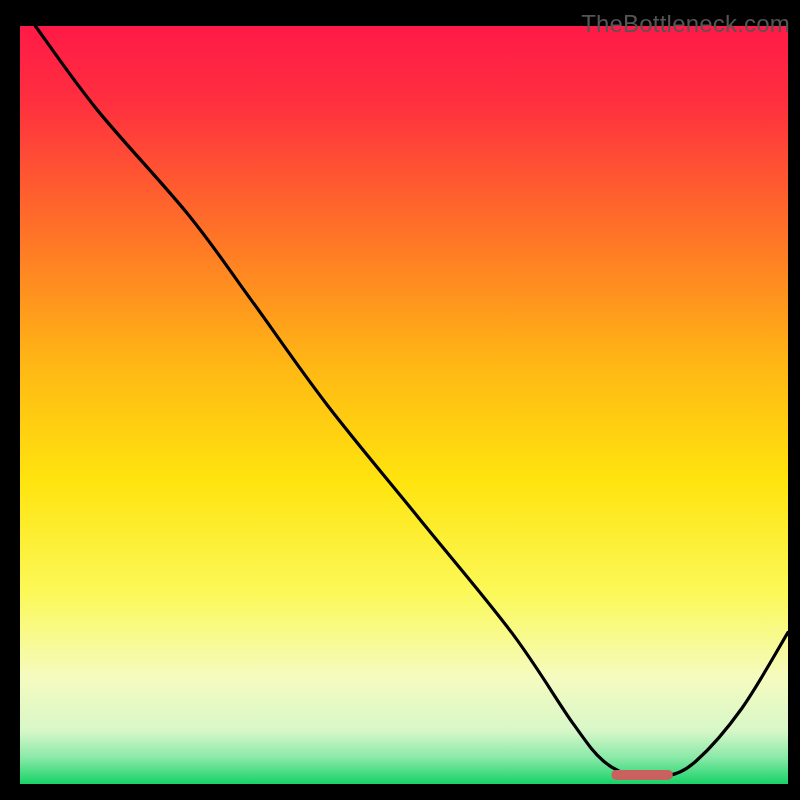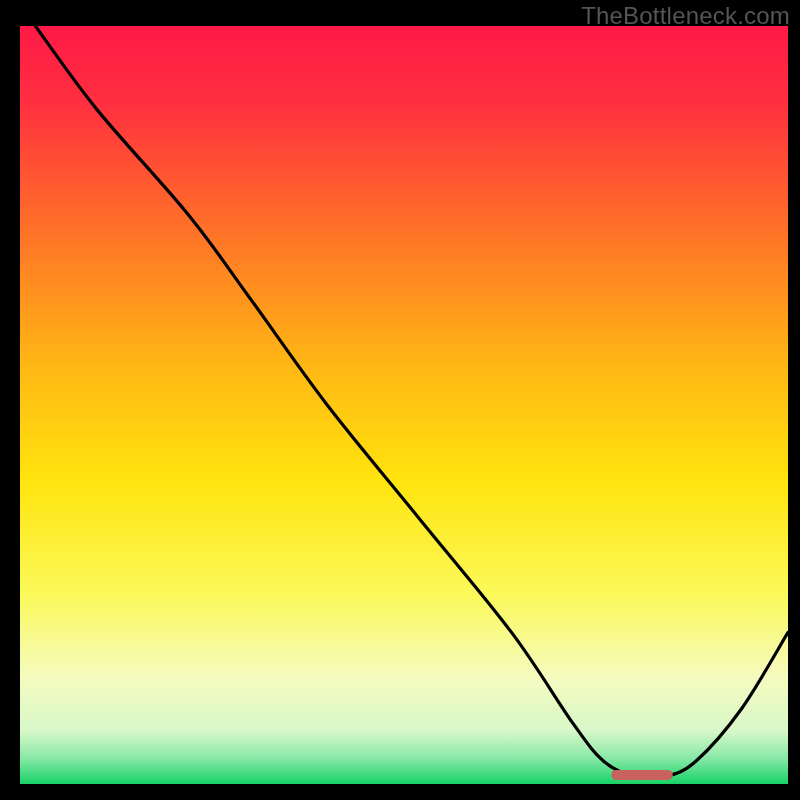--- a/index.html
+++ b/index.html
@@ -11,21 +11,21 @@
     font-family: Arial, Helvetica, sans-serif;
     overflow: hidden;
   }
   .chart-container {
     position: relative;
     width: 800px;
     height: 800px;
   }
   .attribution {
     position: absolute;
-    top: 2px;
+    top: 10px;
     right: 10px;
     color: #555;
     font-size: 24px;
     font-weight: 500;
     z-index: 5;
     letter-spacing: 0.2px;
   }
   .plot-frame {
     position: absolute;
     left: 20px;

